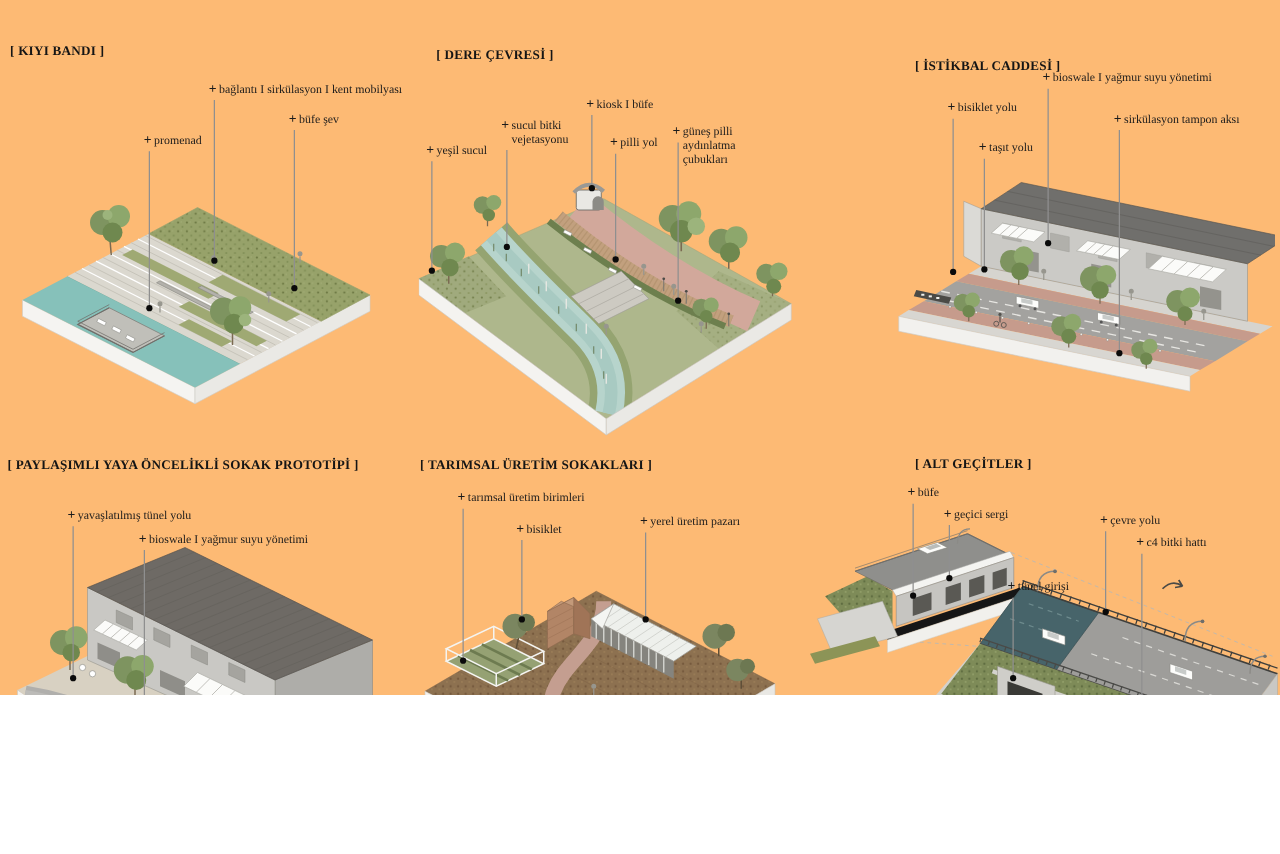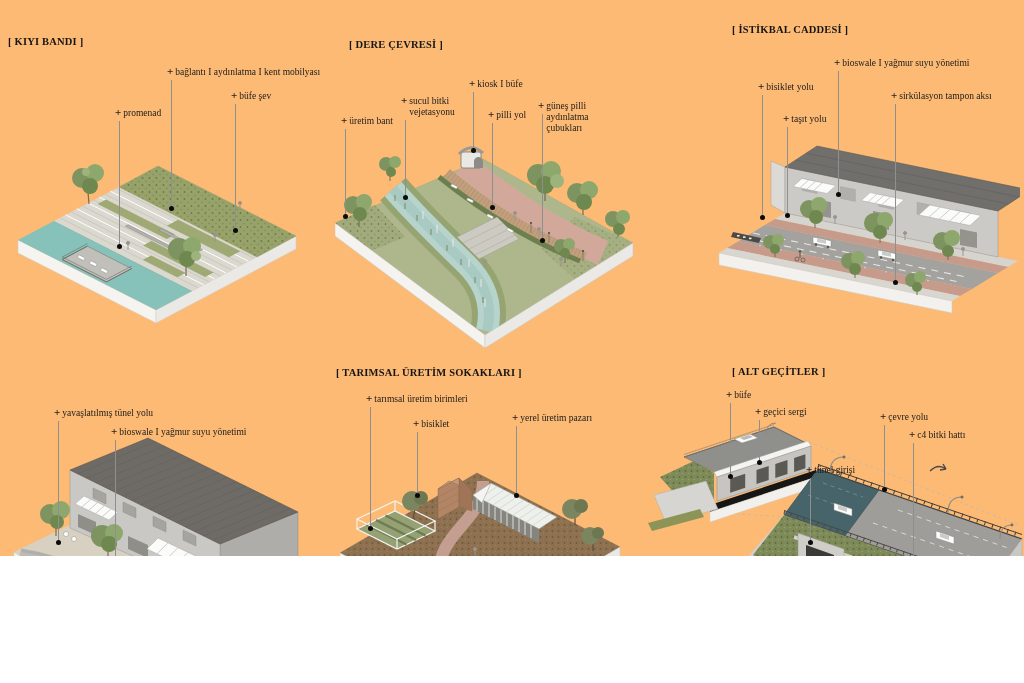--- a/index.html
+++ b/index.html
@@ -95,21 +95,21 @@
         <line x1="120" y1="97" x2="120" y2="102"></line>
       <circle cx="207" cy="87" r="1.5" fill="#97968e"></circle>
         <line x1="207" y1="89" x2="207" y2="94"></line>
       <circle cx="232" cy="55" r="1.5" fill="#97968e"></circle>
         <line x1="232" y1="57" x2="232" y2="62"></line>
     </g>
   </svg>
 
   <div class="label" style="left:167px;top:67px">
     <span class="plus">+</span>
-    <span>bağlantı I aydınlatma I kent mobilyası</span>
+    <span>bağlantı I sirkülasyon I kent mobilyası</span>
   </div>
   <div class="leader" style="left:171px;top:80px;height:129px">
       <span class="dot"></span>
     </div>
 
   <div class="label" style="left:231px;top:91px">
     <span class="plus">+</span>
     <span>büfe şev</span>
   </div>
   <div class="leader" style="left:235px;top:104px;height:127px">
@@ -265,27 +265,27 @@
   <div class="label wrap" style="left:538px;top:101px;width:60px">
     <span class="plus">+</span>
     <span>güneş pilli aydınlatma çubukları</span>
   </div>
   <div class="leader" style="left:542px;top:114px;height:127px">
       <span class="dot"></span>
     </div>
 
   <div class="label" style="left:341px;top:116px">
     <span class="plus">+</span>
-    <span>üretim bant</span>
+    <span>yeşil sucul</span>
   </div>
   <div class="leader" style="left:345px;top:129px;height:88px">
       <span class="dot"></span>
     </div>
 
-  <div class="ptitle" style="left:732px;top:24px">[ İSTİKBAL CADDESİ ]</div>
+  <div class="ptitle" style="left:732px;top:48px">[ İSTİKBAL CADDESİ ]</div>
 
   <svg class="illus" style="left:705px;top:105px" width="315" height="235" viewBox="0 0 315 235">
     <g>
       <polygon points="80,108 313,156 303,162 70,114" fill="#d6d4cf"></polygon>
       <polygon points="70,114 303,162 293,168 60,120" fill="#c69b8c"></polygon>
       <polygon points="60,120 293,168 267,184 34,136" fill="#a3a29f"></polygon>
       <polygon points="34,136 267,184 255,191 22,143" fill="#c69b8c"></polygon>
       <polygon points="22,143 255,191 247,196 14,148" fill="#d8d6d1"></polygon>
       <polygon points="14,148 247,196 247,208 14,160" fill="#f2f1ee" stroke="#cbcac5" stroke-width=".5"></polygon>
       <line x1="48" y1="128" x2="261" y2="172" stroke="#e6e5e1" stroke-width="1.1" stroke-dasharray="7,6"></line>
@@ -417,20 +417,21 @@
     </div>
 
   <div class="label" style="left:783px;top:114px">
     <span class="plus">+</span>
     <span>taşıt yolu</span>
   </div>
   <div class="leader" style="left:787px;top:127px;height:89px">
       <span class="dot"></span>
     </div>
 
+  <div class="ptitle" style="left:6px;top:367px">[ PAYLAŞIMLI YAYA ÖNCELİKLİ SOKAK PROTOTİPİ ]</div>
 
   <svg class="illus" style="left:8px;top:430px" width="310" height="245" viewBox="0 0 310 245">
     <polygon points="6,122 150,52 290,142 142,214" fill="#d8d1c2"></polygon>
     <g>
       <path d="M12,126 C50,132 80,146 108,160 S148,186 142,206" stroke="#b0afac" stroke-width="15" fill="none"></path>
       <path d="M12,126 C50,132 80,146 108,160 S148,186 142,206" stroke="#bcbbb8" stroke-width="8" fill="none"></path>
       <path d="M108,160 C130,164 160,162 190,172" stroke="#b0afac" stroke-width="9" fill="none"></path>
     </g>
     <g>
       <polygon points="220,158 250,146 270,156 240,168" fill="#d3b8a4"></polygon>

